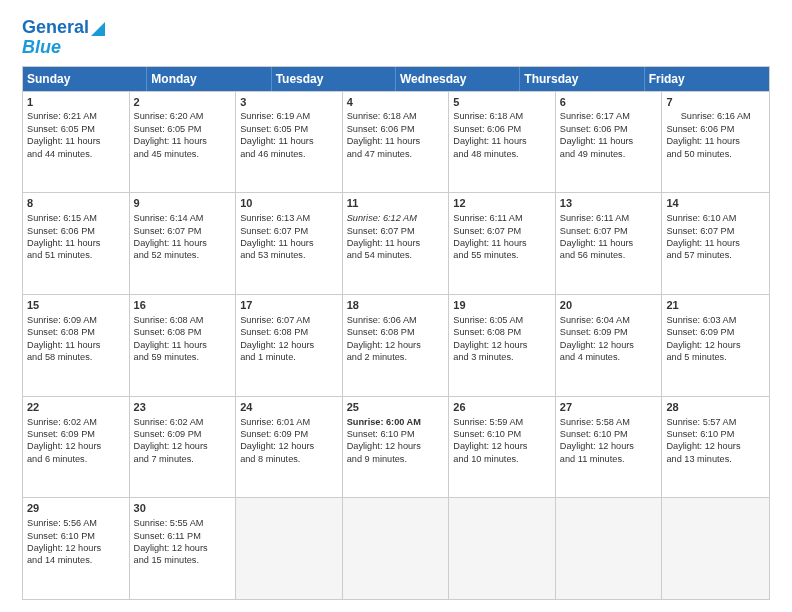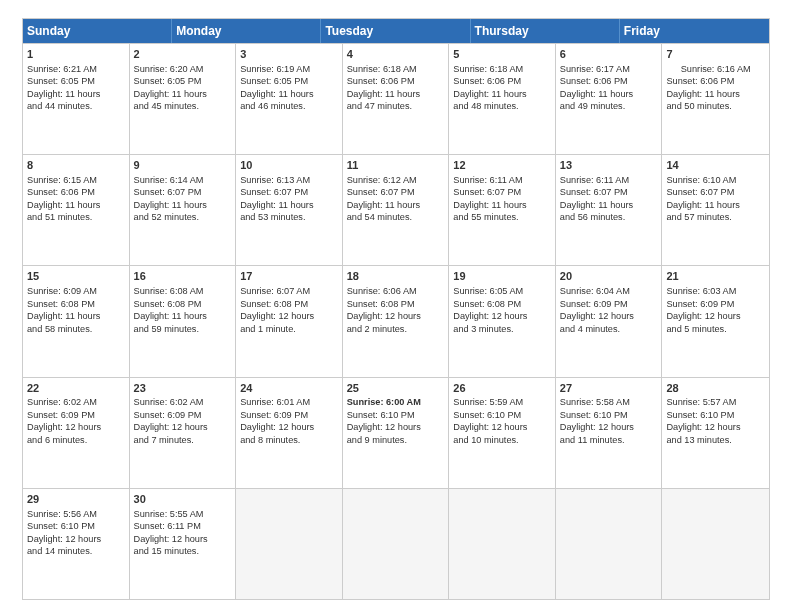--- a/index.html
+++ b/index.html
@@ -62,21 +62,21 @@
       color: #555;
     }
     .calendar {
       flex: 1;
       display: flex;
       flex-direction: column;
       border: 1px solid #ccc;
     }
     .cal-header {
       display: grid;
-      grid-template-columns: repeat(5, 1fr);
+      grid-template-columns: repeat(6, 1fr);
       background: #2d6db5;
     }
     .cal-header-cell {
       color: #fff;
       font-size: 12px;
       font-weight: bold;
       padding: 5px 4px;
       text-align: left;
       border-right: 1px solid #5590cc;
     }
@@ -110,26 +110,44 @@
       margin-bottom: 1px;
     }
     .cal-row:last-child .cal-cell {
       
     }
   </style>
 </head>
 <body>
 
 <div class="page">
+  <div class="header">
+    <div class="logo">
+      <div class="logo-row">
+        <span class="logo-text">
+          <span class="blue">General</span>
+        </span>
+        <span class="logo-triangle"></span>
+      </div>
+      <div class="logo-row">
+        <span class="logo-text" style="color:#1a9ad7;font-style:italic;">Blue</span>
+      </div>
+    </div>
+    <div class="title-block">
+      <div class="month-title"></div>
+      <div class="location"></div>
+    </div>
+  </div>
 
   <div class="calendar">
     <div class="cal-header">
     <div class="cal-header-cell">Sunday</div>
         <div class="cal-header-cell">Monday</div>
         <div class="cal-header-cell">Tuesday</div>
+        <div class="cal-header-cell">Wednesday</div>
         <div class="cal-header-cell">Thursday</div>
         <div class="cal-header-cell">Friday</div>
       </div>
     <div class="cal-body">
     <div class="cal-row">
           <div class="cal-cell">
             <span class="day-num">1</span>
             <span style="display: block;">Sunrise: 6:21 AM</span>
             <span style="display: block;">Sunset: 6:05 PM</span>
             <span style="display: block;">Daylight: 11 hours</span>
@@ -195,21 +213,21 @@
           </div>
           <div class="cal-cell">
             <span class="day-num">10</span>
             <span style="display: block;">Sunrise: 6:13 AM</span>
             <span style="display: block;">Sunset: 6:07 PM</span>
             <span style="display: block;">Daylight: 11 hours</span>
             <span style="display: block;">and 53 minutes.</span>
           </div>
           <div class="cal-cell">
             <span class="day-num">11</span>
-            <span style="display: block;">Sunrise: 6:12 AM</span>
+            <span style="display: block; font-style: italic;">Sunrise: 6:12 AM</span>
             <span style="display: block;">Sunset: 6:07 PM</span>
             <span style="display: block;">Daylight: 11 hours</span>
             <span style="display: block;">and 54 minutes.</span>
           </div>
           <div class="cal-cell">
             <span class="day-num">12</span>
             <span style="display: block;">Sunrise: 6:11 AM</span>
             <span style="display: block;">Sunset: 6:07 PM</span>
             <span style="display: block;">Daylight: 11 hours</span>
             <span style="display: block;">and 55 minutes.</span>

